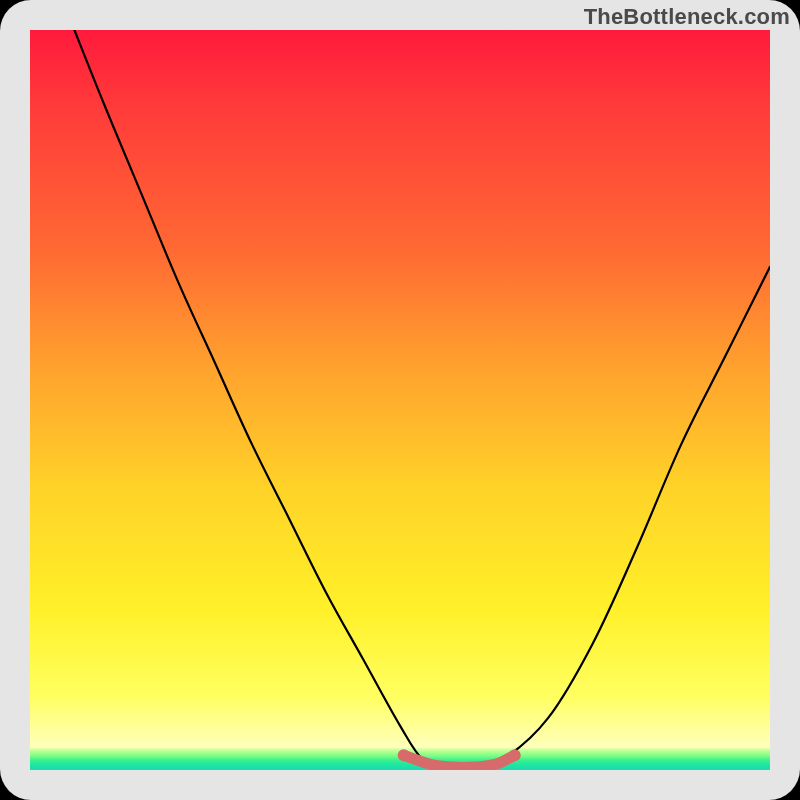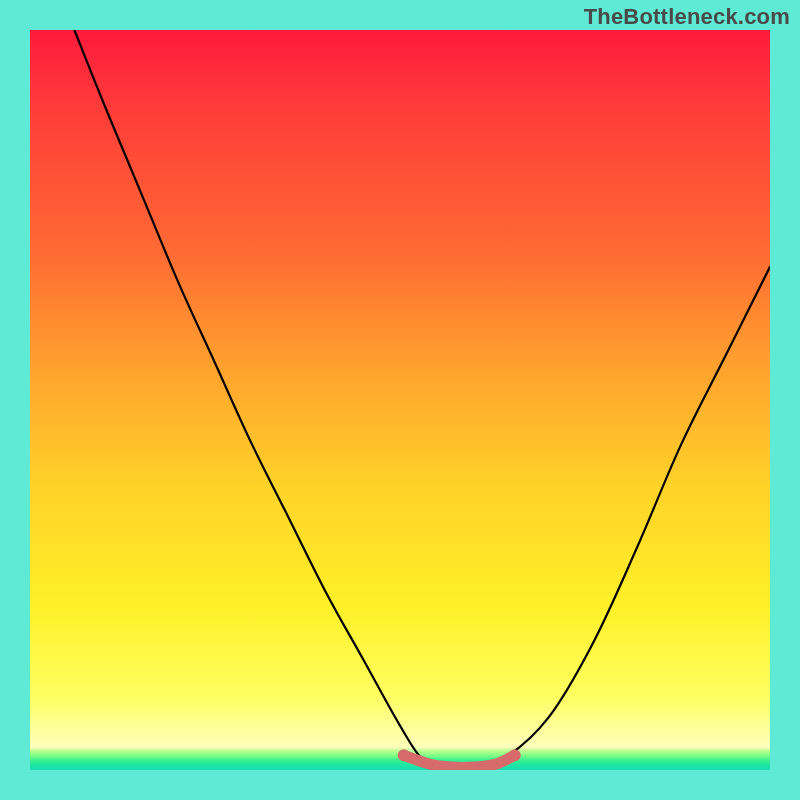--- a/index.html
+++ b/index.html
@@ -8,21 +8,22 @@
     width: 800px;
     height: 800px;
     background: #000;
     overflow: hidden;
     font-family: Arial, Helvetica, sans-serif;
   }
   .frame {
     position: relative;
     width: 800px;
     height: 800px;
-    background: #5eead4;
+    background: #e5e5e5;
+    border-radius: 31px;
   }
   .watermark {
     position: absolute;
     top: 4px;
     right: 10px;
     color: #4a4a4a;
     font-size: 22px;
     font-weight: 600;
     letter-spacing: 0.2px;
   }

